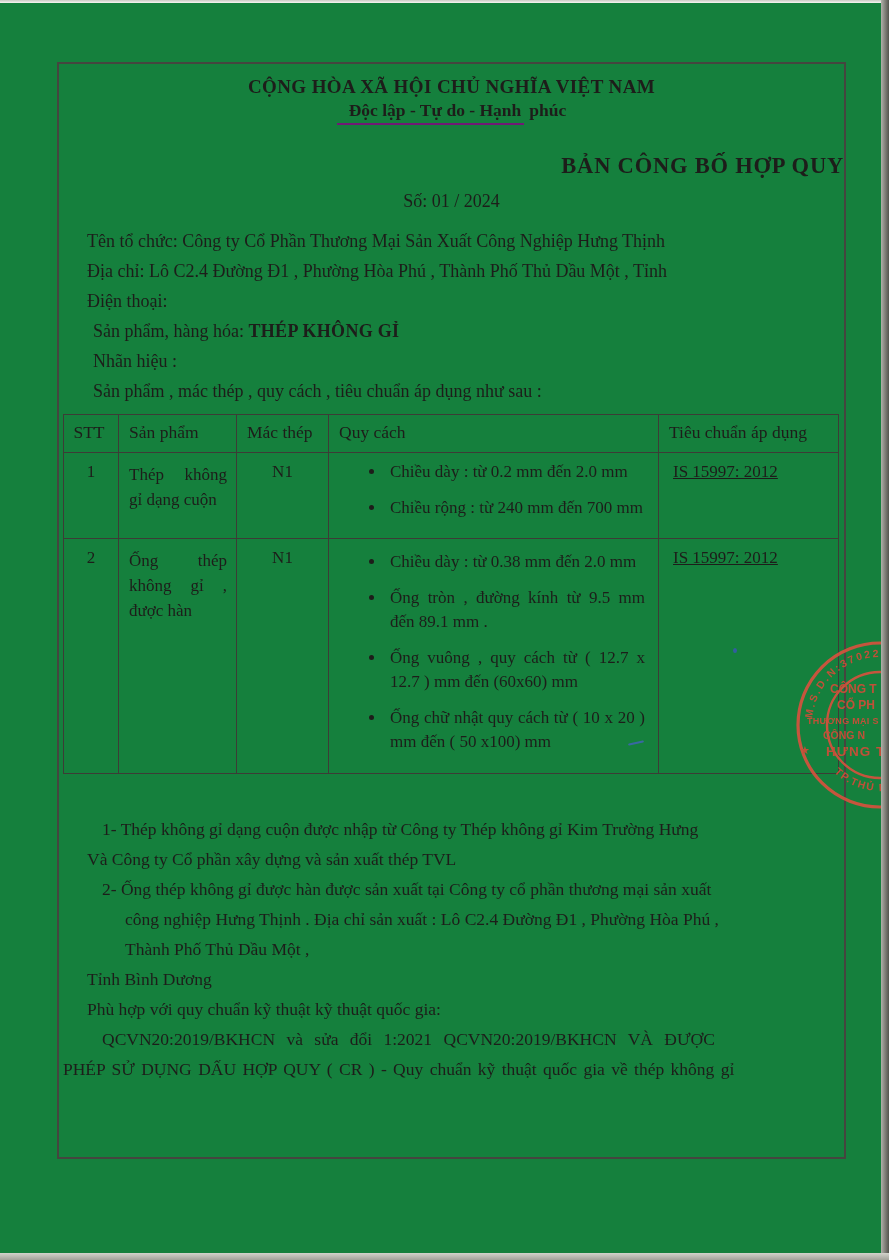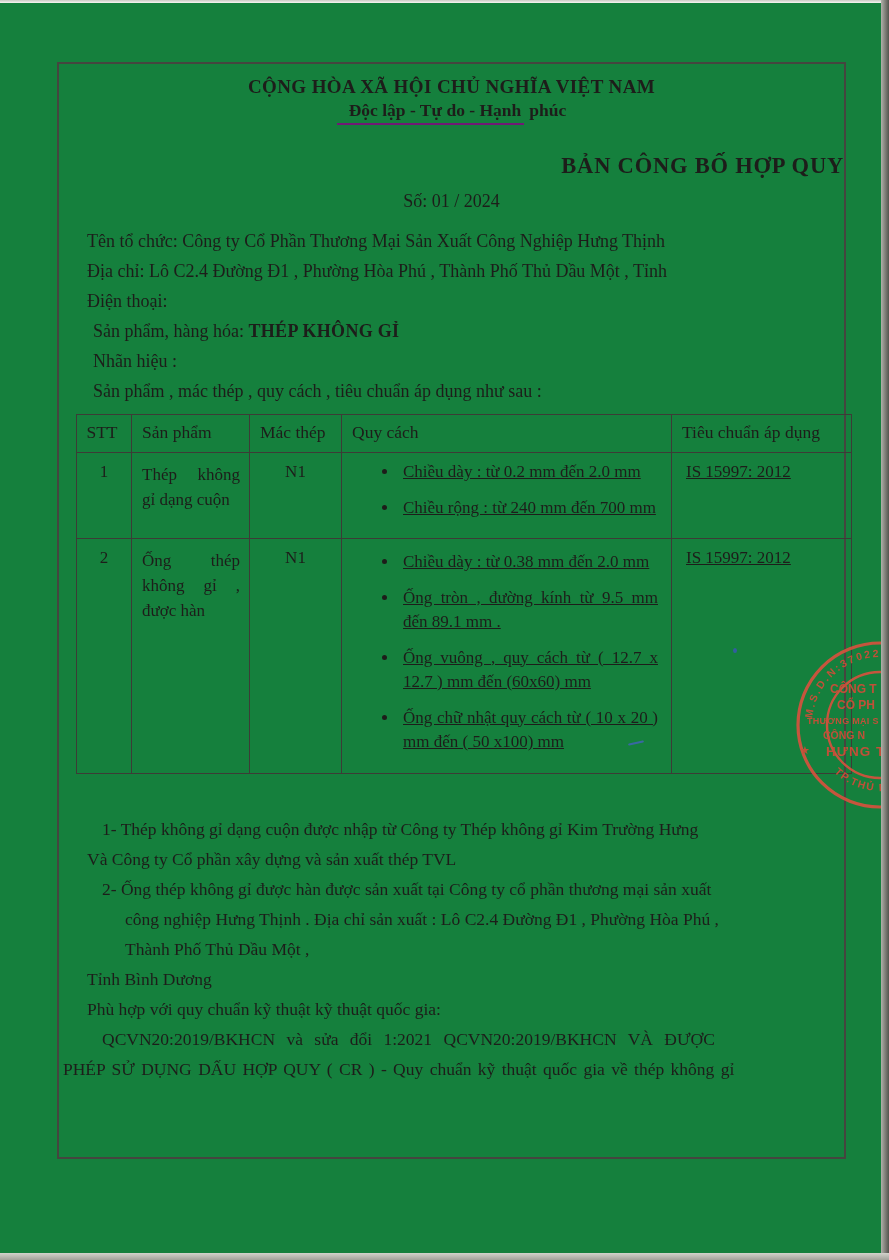--- a/index.html
+++ b/index.html
@@ -27,27 +27,27 @@
   .motto-tail{ margin-left:5px; }
   .doc-title { margin-top:28px; text-align:right; font-size:22.5px; font-weight:bold; letter-spacing:.8px; }
   .doc-number{ margin-top:12px; text-align:center; font-size:18px; }
 
   .info { margin:14px 14px 0 28px; font-size:18px; }
   .iline { line-height:30px; white-space:nowrap; }
   .ind { margin-left:6px; }
   .product-line { }
   .product-line b { letter-spacing:.3px; }
 
-  table { border-collapse:collapse; margin:8px 0 0 17px; table-layout:fixed; width:775px; font-size:17px; }
+  table { border-collapse:collapse; margin:8px 0 0 4px; table-layout:fixed; width:775px; font-size:17px; }
   th,td { border:1.5px solid #3c3c36; vertical-align:top; box-sizing:border-box; }
   th { font-weight:normal; text-align:left; padding:7px 8px 7px 10px; font-size:17.5px; height:38px; }
   th.h-stt { text-align:center; padding-left:4px; }
   td.c-stt, td.c-mac { text-align:center; padding-top:9px; }
   td.c-sp { padding:9px 9px 0 10px; text-align:justify; line-height:25px; }
-  td.c-qc ul { margin:6px 0 0 0; padding:0 12px 6px 56px; list-style:disc outside;text-decoration:underline; }
+  td.c-qc ul { margin:6px 0 0 0; padding:0 12px 6px 56px; list-style:disc outside; }
   td.c-qc li { margin-bottom:11px; text-align:justify; line-height:24.5px; padding-left:4px; }
   td.c-tc { padding:9px 6px 0 14px;text-decoration:underline; }
   tr.row2 td.c-qc ul { padding-top:2px; margin-top:8px; }
 
   .notes { margin:40px 10px 0 28px; font-size:17.5px; }
   .nline { line-height:30px; white-space:nowrap; }
   .ind1 { margin-left:15px; }
   .ind2 { margin-left:38px; }
   .wide { word-spacing:7px; }
   .outdent { margin-left:-24px; word-spacing:2px; }

